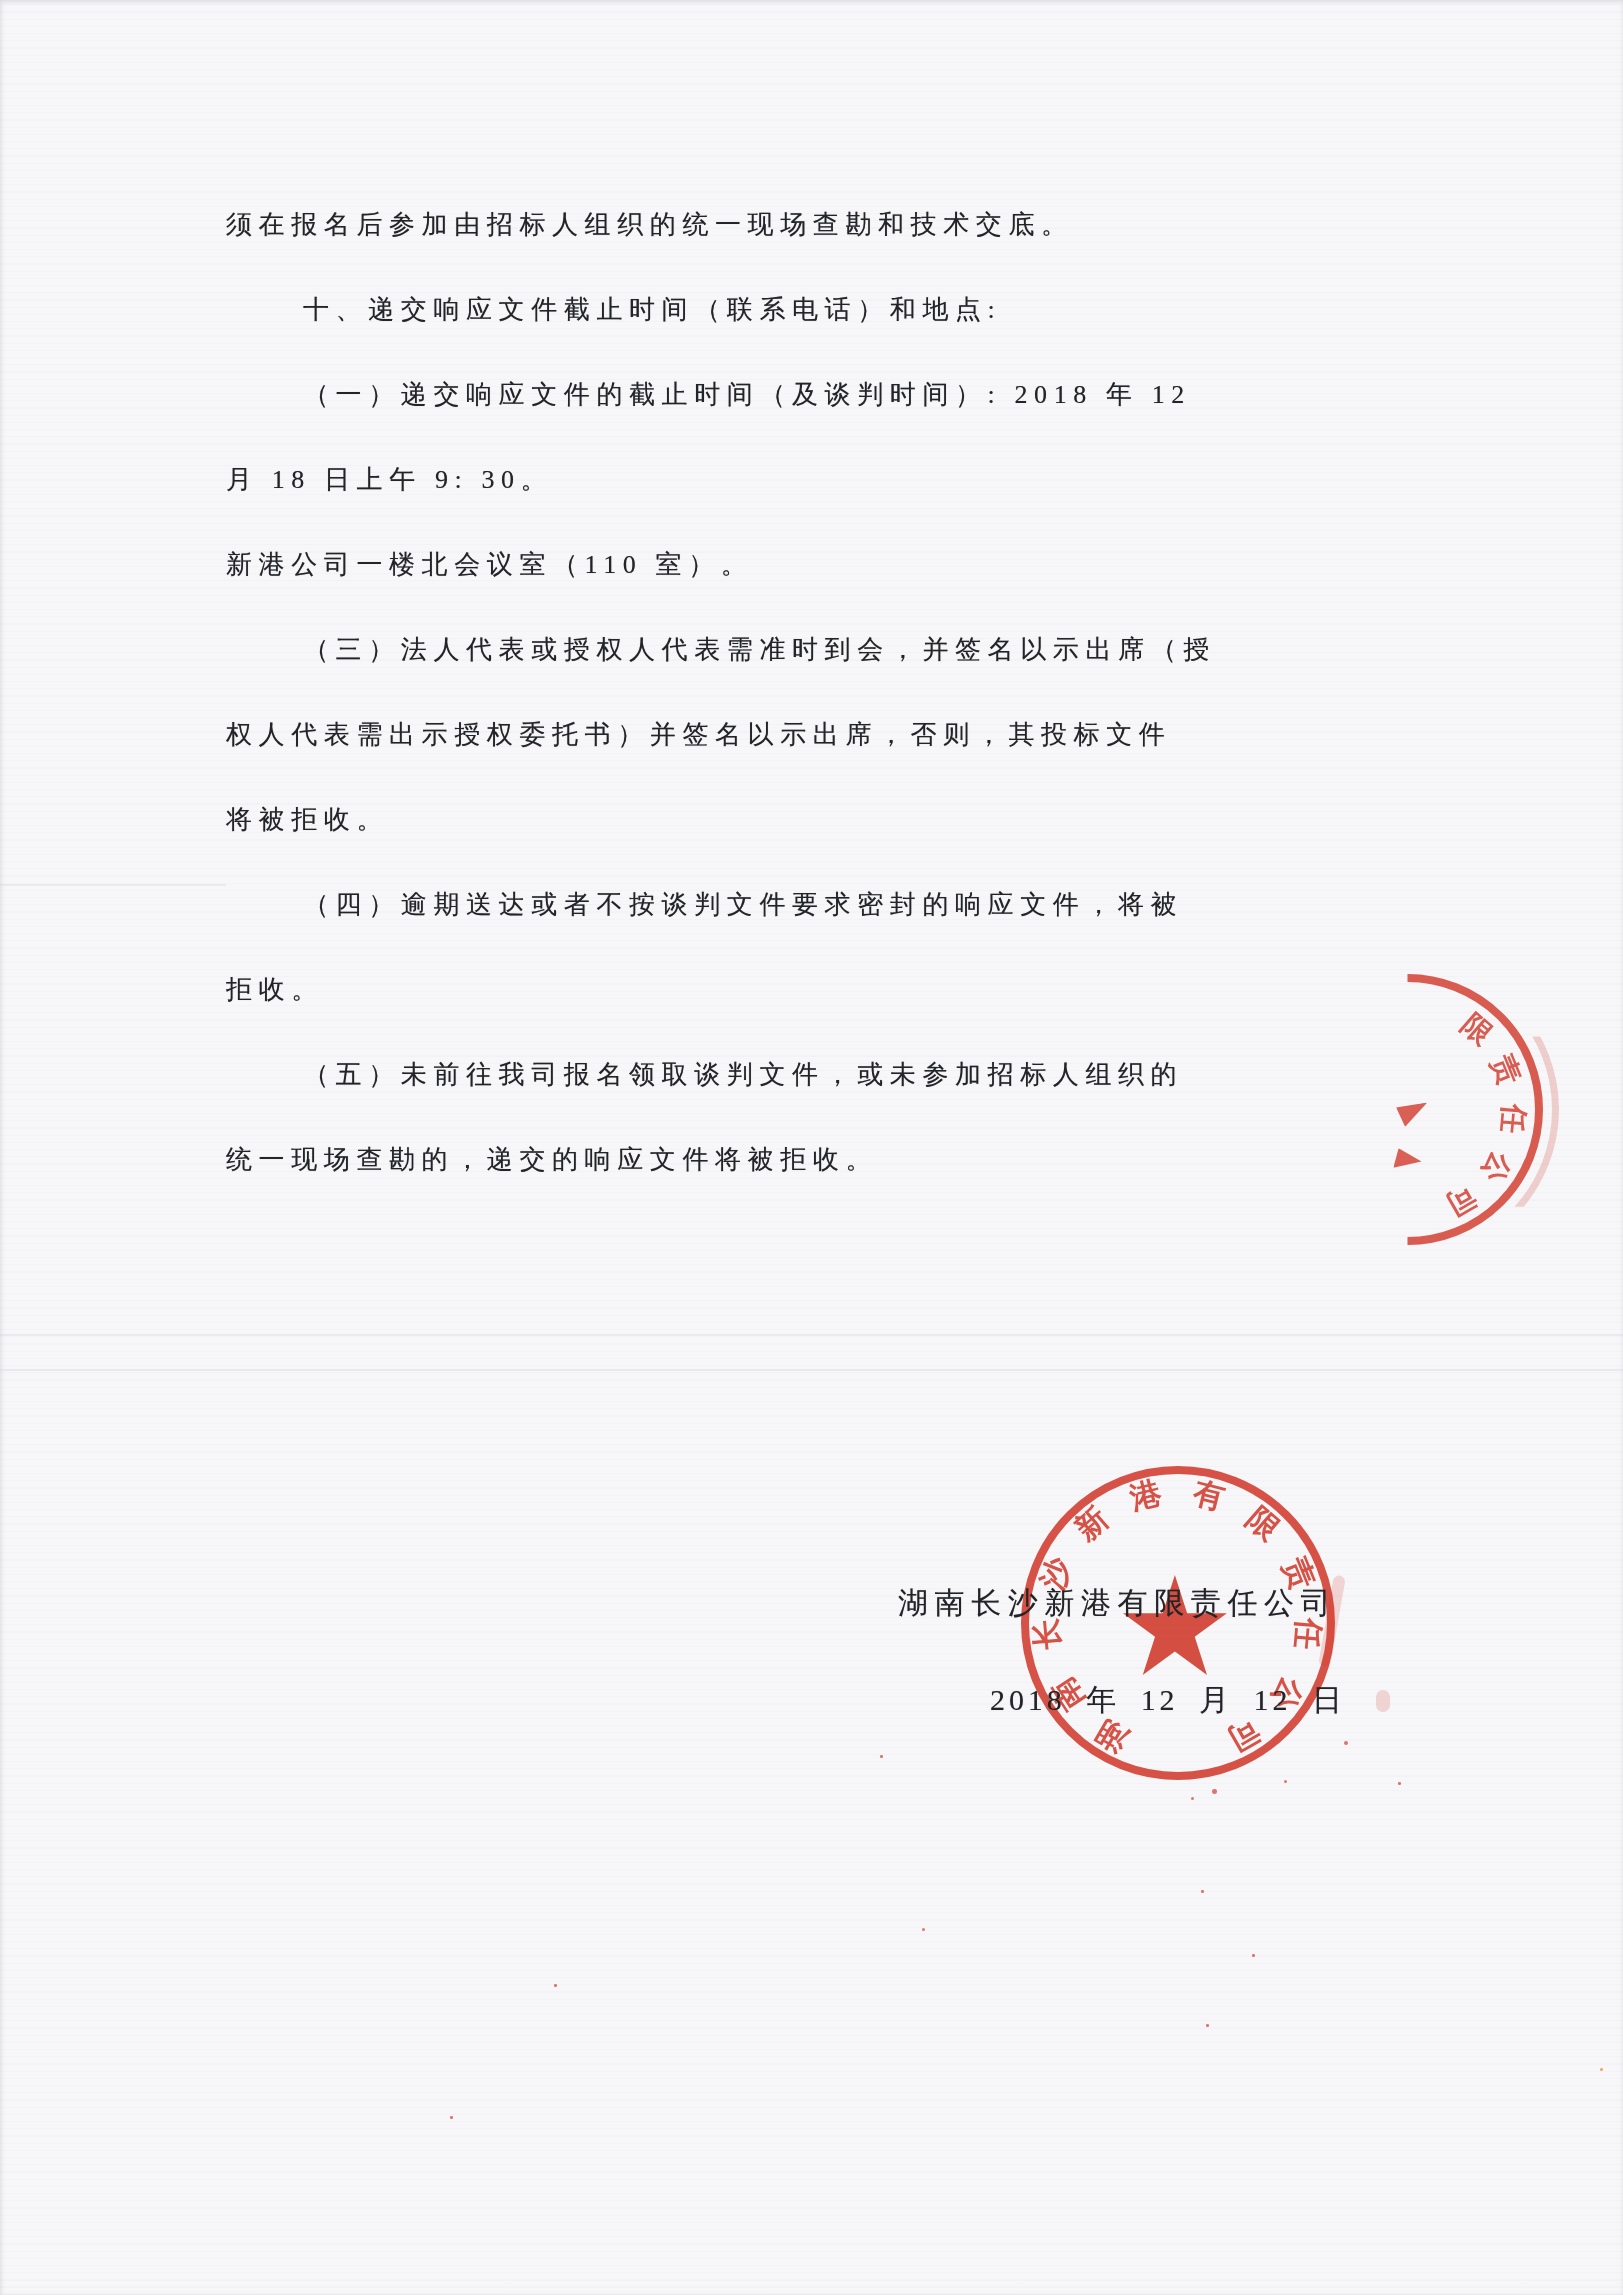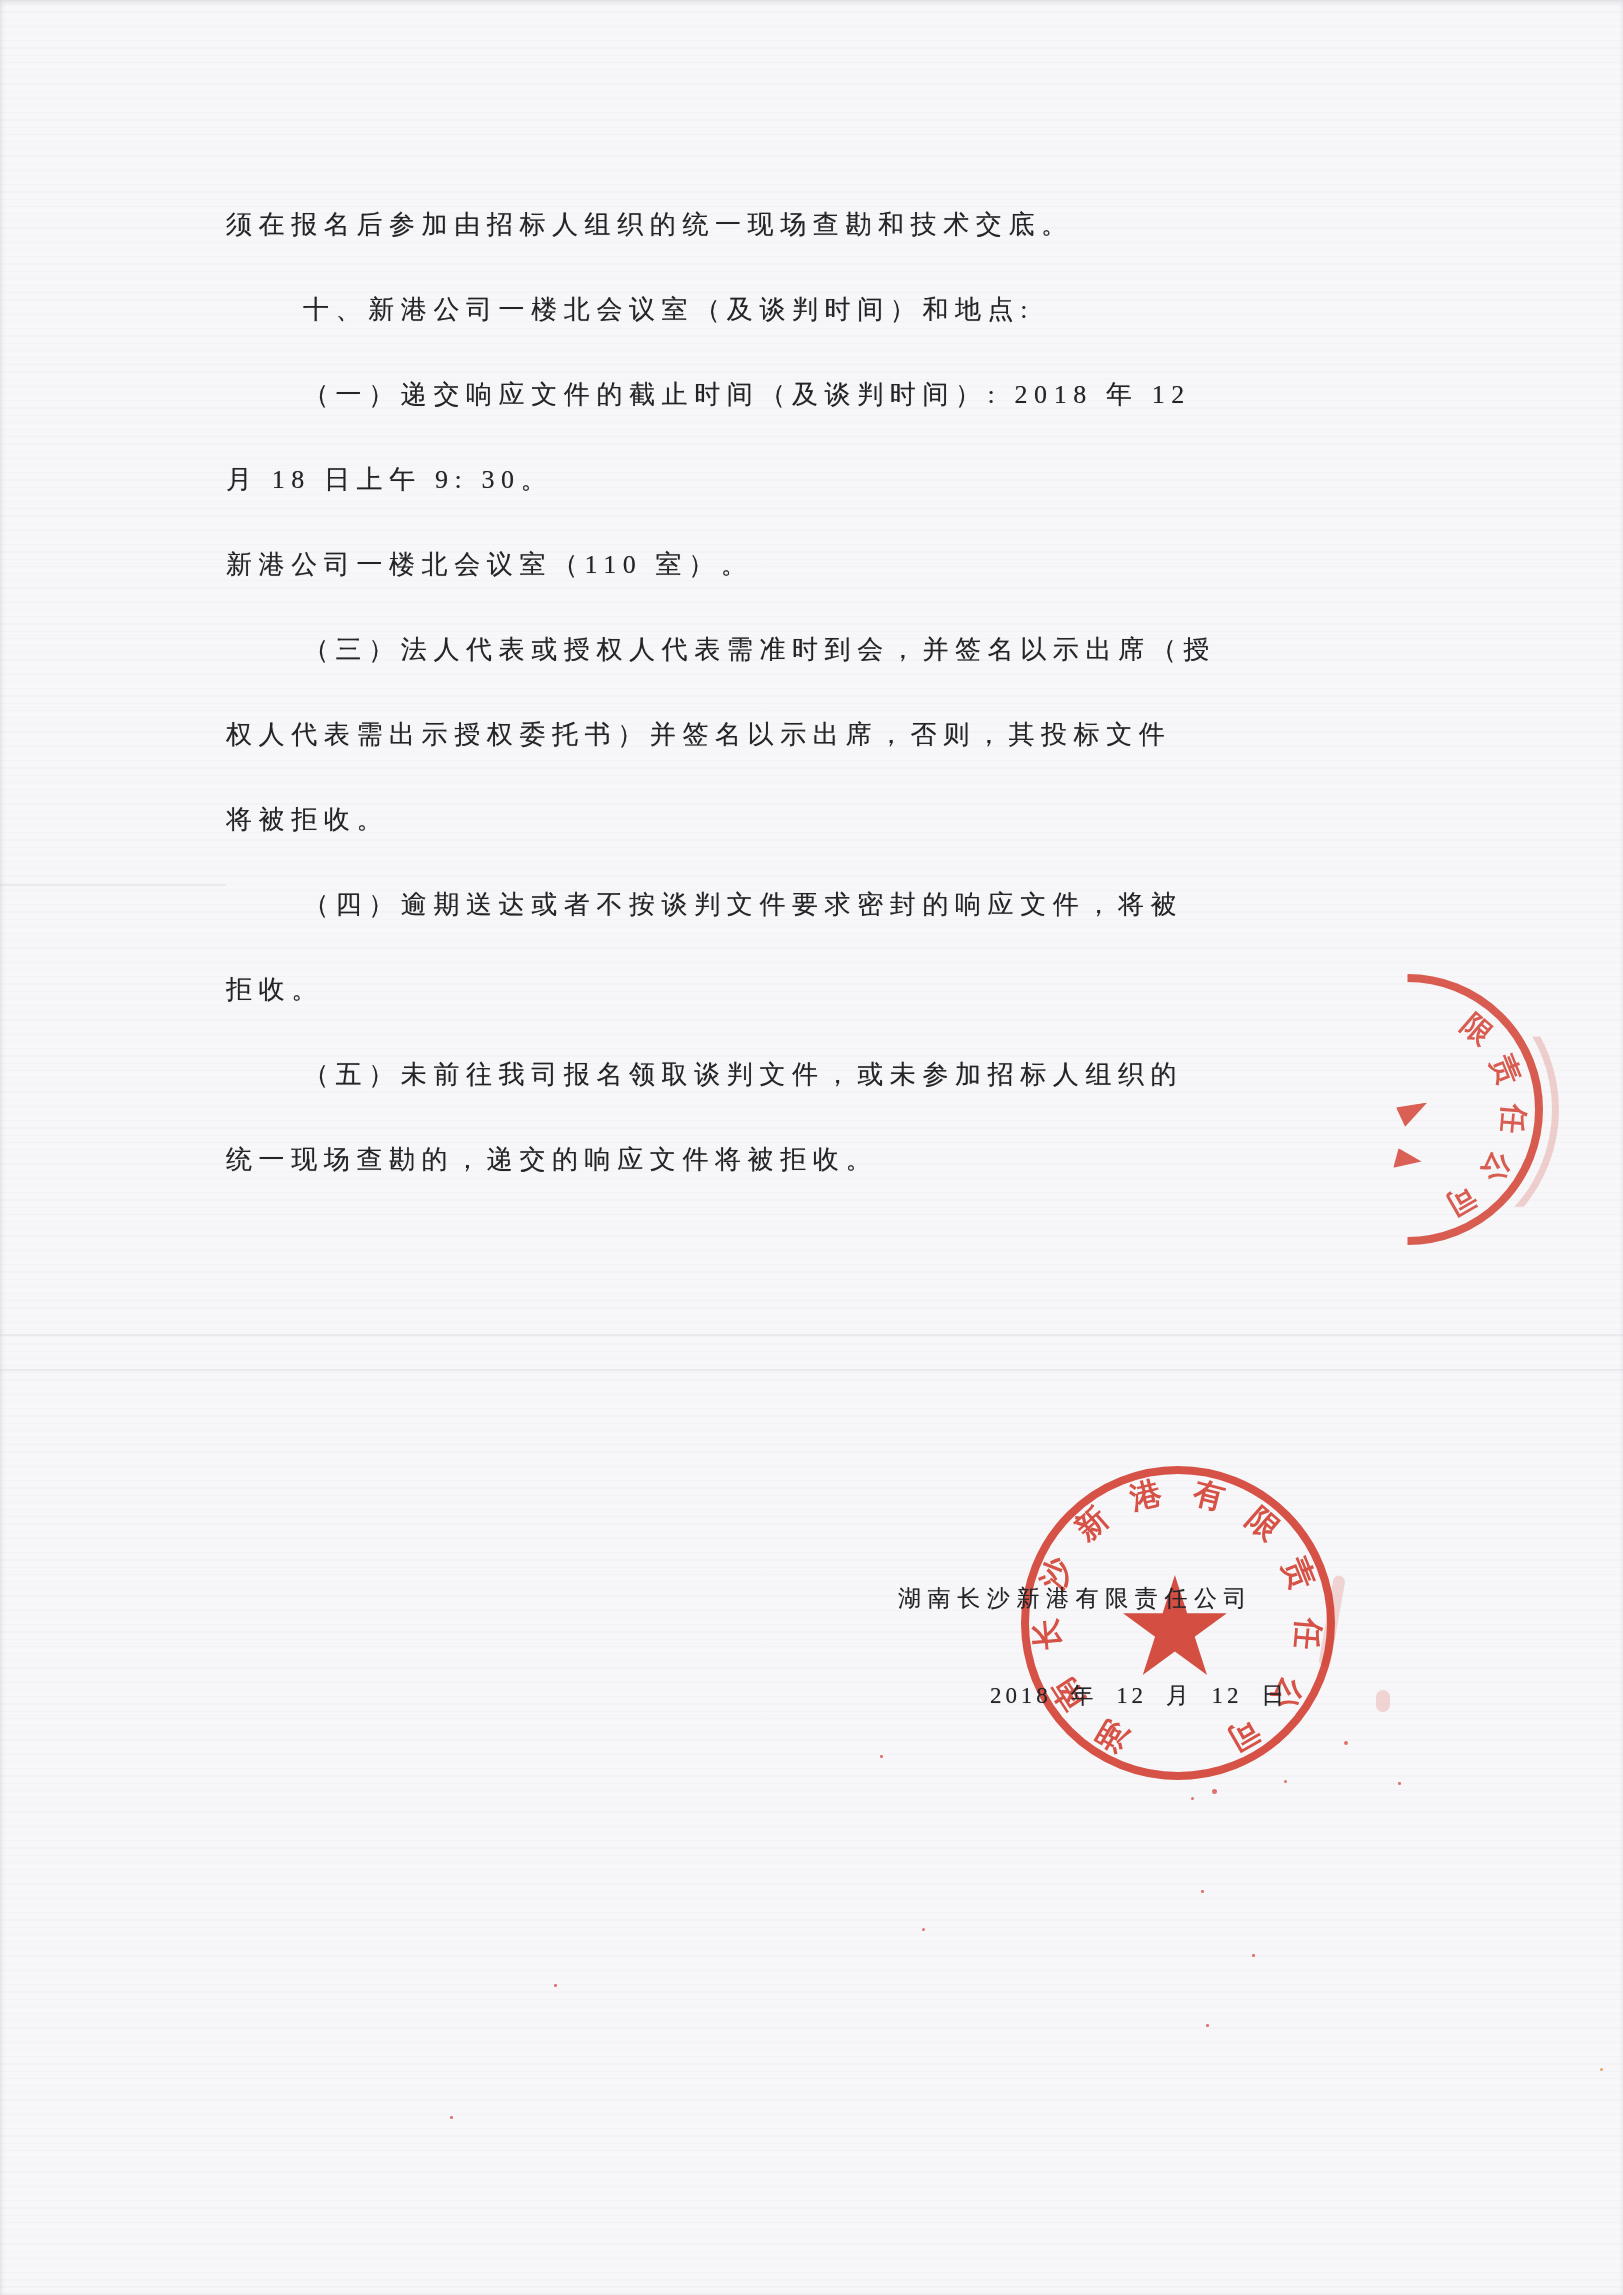--- a/index.html
+++ b/index.html
@@ -23,21 +23,21 @@
   .line{
     height:85px;line-height:85px;
     font-size:26px;letter-spacing:6.6px;
     white-space:nowrap;
     text-shadow:0 0 0.7px rgba(35,36,40,.45);
   }
   .ind{padding-left:77px;}
   .ind2{padding-left:226px;}
   .sig{
     position:absolute;z-index:3;white-space:nowrap;
-    font-size:23px;letter-spacing:6.6px;
+    font-size:30px;letter-spacing:6.6px;
     text-shadow:0 0 0.7px rgba(35,36,40,.45);
   }
   .sig-company{left:898px;top:1583px;}
   .sig-date{left:990px;top:1680px;letter-spacing:3.9px;word-spacing:9.2px;}
   
   .seal{position:absolute;z-index:2;}
   .seal-main{
     left:1021px;top:1466px;width:314px;height:314px;
     opacity:.87;
   }
@@ -87,21 +87,21 @@
 <body>
 
 <div class="paper">
 
   <div class="streak st1"></div>
   <div class="streak st2"></div>
   <div class="streak st3"></div>
 
   <div class="content">
     <div class="line">须在报名后参加由招标人组织的统一现场查勘和技术交底。</div>
-    <div class="line ind">十、新港公司一楼北会议室（及谈判时间）和地点:</div>
+    <div class="line ind">十、递交响应文件截止时间（联系电话）和地点:</div>
     <div class="line ind">（一）递交响应文件的截止时间（及谈判时间）: 2018 年 12</div>
     <div class="line">月 18 日上午 9: 30。</div>
     <div class="line">新港公司一楼北会议室（110 室）。</div>
     <div class="line ind">（三）法人代表或授权人代表需准时到会，并签名以示出席（授</div>
     <div class="line">权人代表需出示授权委托书）并签名以示出席，否则，其投标文件</div>
     <div class="line">将被拒收。</div>
     <div class="line ind">（四）逾期送达或者不按谈判文件要求密封的响应文件，将被</div>
     <div class="line">拒收。</div>
     <div class="line ind">（五）未前往我司报名领取谈判文件，或未参加招标人组织的</div>
     <div class="line">统一现场查勘的，递交的响应文件将被拒收。</div>

